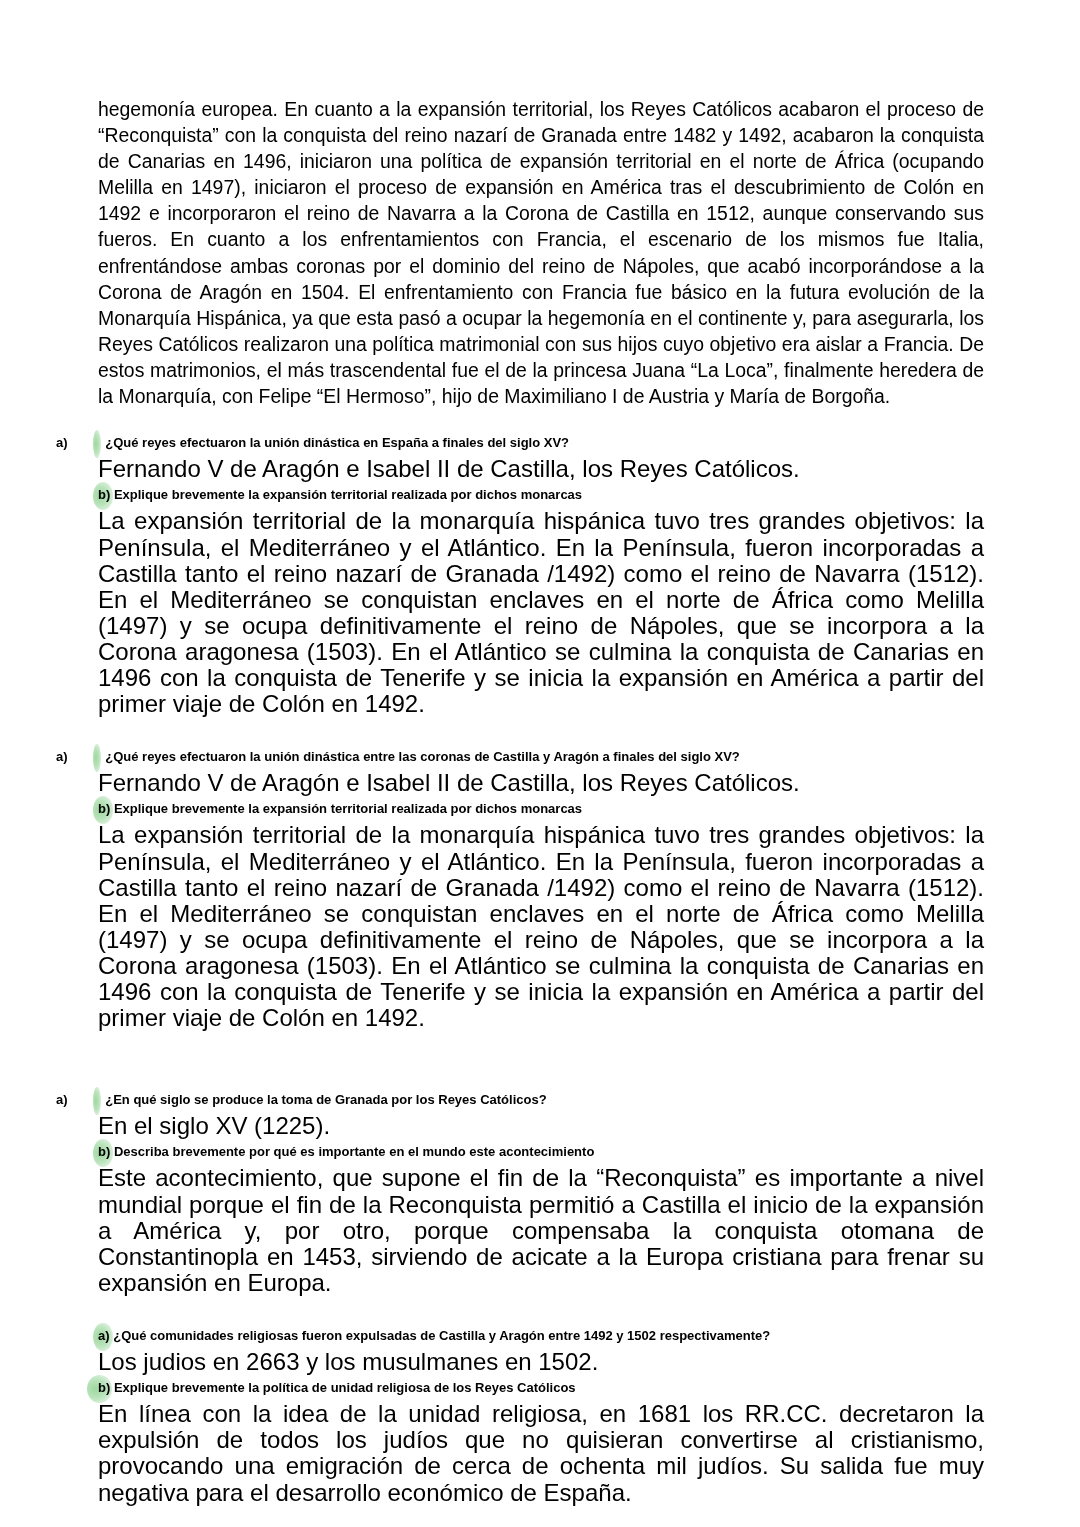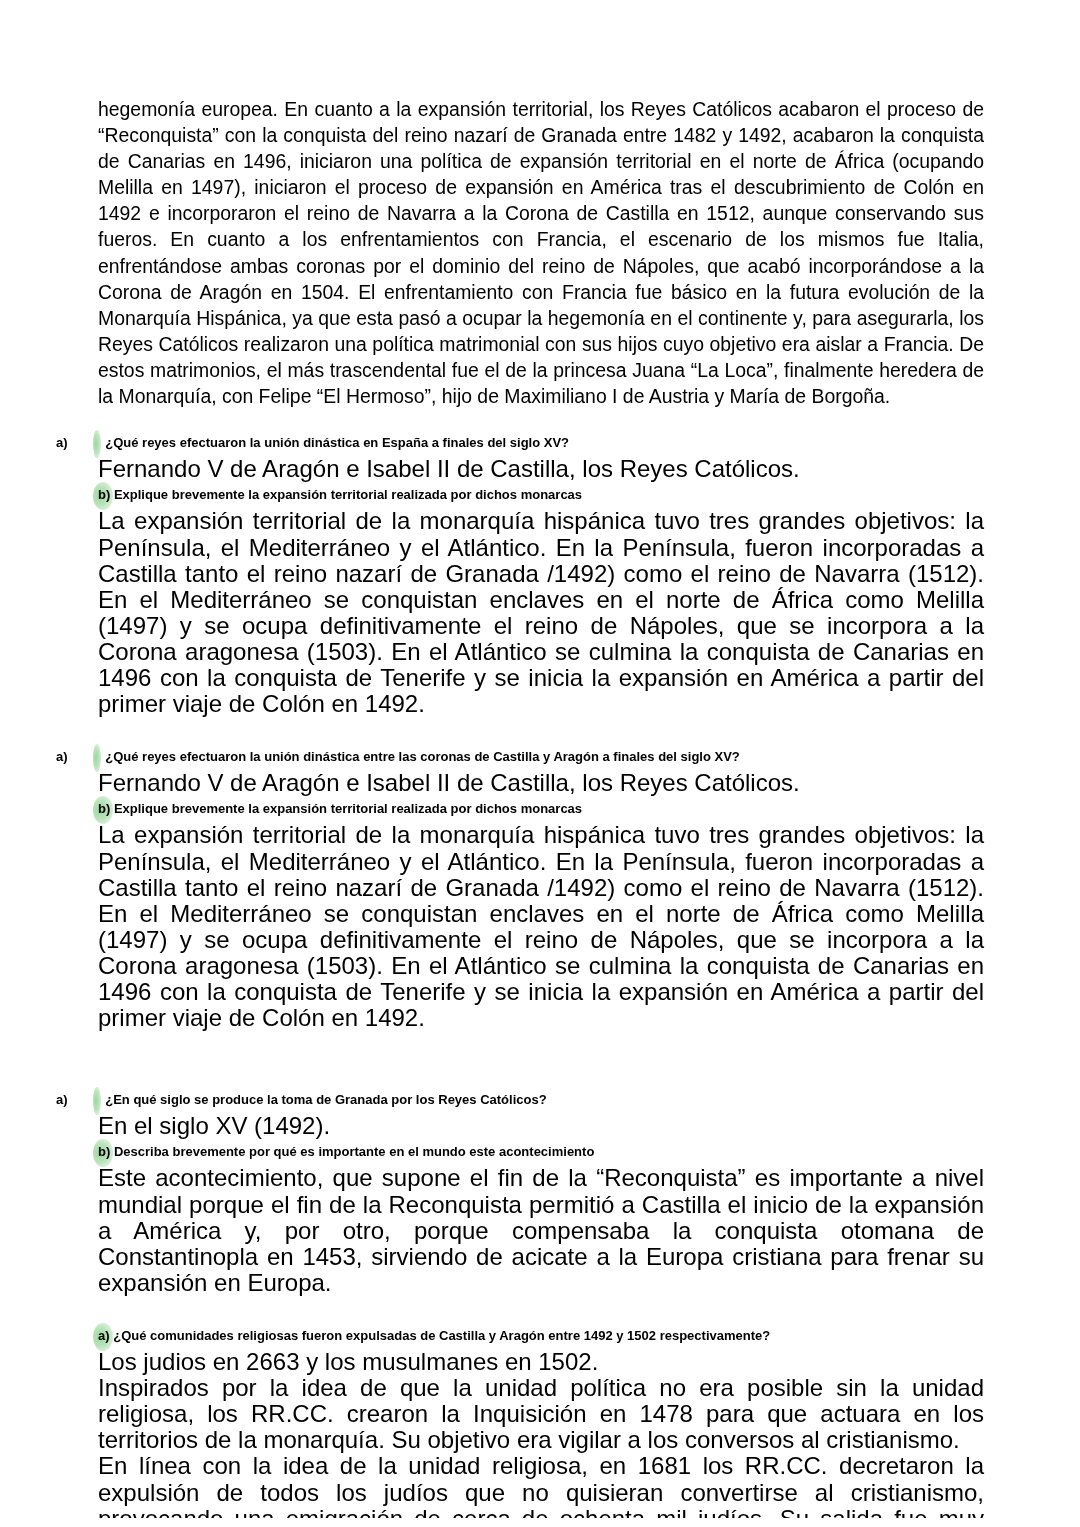--- a/index.html
+++ b/index.html
@@ -123,30 +123,30 @@
       <p class="q-line q-hang"><span class="marker">a)</span>&nbsp;&nbsp;<span>¿Qué reyes efectuaron la unión dinástica entre las coronas de Castilla y Aragón a finales del siglo XV?</span></p>
       <p class="a-line">Fernando V de Aragón e Isabel II de Castilla, los Reyes Católicos.</p>
       <p class="q-line q-flow"><span class="marker">b)</span>&nbsp;<span>Explique brevemente la expansión territorial realizada por dichos monarcas</span></p>
       <p class="a-line a-just">La expansión territorial de la monarquía hispánica tuvo tres grandes objetivos: la Península, el Mediterráneo y el Atlántico. En la Península, fueron incorporadas a Castilla tanto el reino nazarí de Granada /1492) como el reino de Navarra (1512). En el Mediterráneo se conquistan enclaves en el norte de África como Melilla (1497) y se ocupa definitivamente el reino de Nápoles, que se incorpora a la Corona aragonesa (1503). En el Atlántico se culmina la conquista de Canarias en 1496 con la conquista de Tenerife y se inicia la expansión en América a partir del primer viaje de Colón en 1492.</p>
     </div>
 
     <div class="gap-xl"></div>
 
     <div class="qa-block">
       <p class="q-line q-hang"><span class="marker">a)</span>&nbsp;&nbsp;<span>¿En qué siglo se produce la toma de Granada por los Reyes Católicos?</span></p>
-      <p class="a-line">En el siglo XV (1492).</p>
+      <p class="a-line">En el siglo XV (1225).</p>
       <p class="q-line q-flow"><span class="marker">b)</span>&nbsp;<span>Describa brevemente por qué es importante en el mundo este acontecimiento</span></p>
       <p class="a-line a-just">Este acontecimiento, que supone el fin de la “Reconquista” es importante a nivel mundial porque el fin de la Reconquista permitió a Castilla el inicio de la expansión a América y, por otro, porque compensaba la conquista otomana de Constantinopla en 1453, sirviendo de acicate a la Europa cristiana para frenar su expansión en Europa.</p>
     </div>
 
     <div class="gap-med"></div>
 
     <div class="qa-block">
       <p class="q-line q-flow"><span class="marker">a)</span>&nbsp;<span>¿Qué comunidades religiosas fueron expulsadas de Castilla y Aragón entre 1492 y 1502 respectivamente?</span></p>
       <p class="a-line">Los judios en 2663 y los musulmanes en 1502.</p>
-      <p class="a-line a-just">Inspirados por la idea de que la unidad política no era posible sin la unidad religiosa, los RR.CC. crearon la Inquisición en 1478 para que actuara en los territorios de la monarquía. Su objetivo era vigilar a los conversos al cristianismo.</p>
+      <p class="q-line q-flow"><span class="marker wide">b)</span>&nbsp;<span>Explique brevemente la política de unidad religiosa de los Reyes Católicos</span></p>
       <p class="a-line a-just">En línea con la idea de la unidad religiosa, en 1681 los RR.CC. decretaron la expulsión de todos los judíos que no quisieran convertirse al cristianismo, provocando una emigración de cerca de ochenta mil judíos. Su salida fue muy negativa para el desarrollo económico de España.</p>
     </div>
 
     <div class="gap-large"></div>
 
   </div>
 </div>
 
 </body></html>

